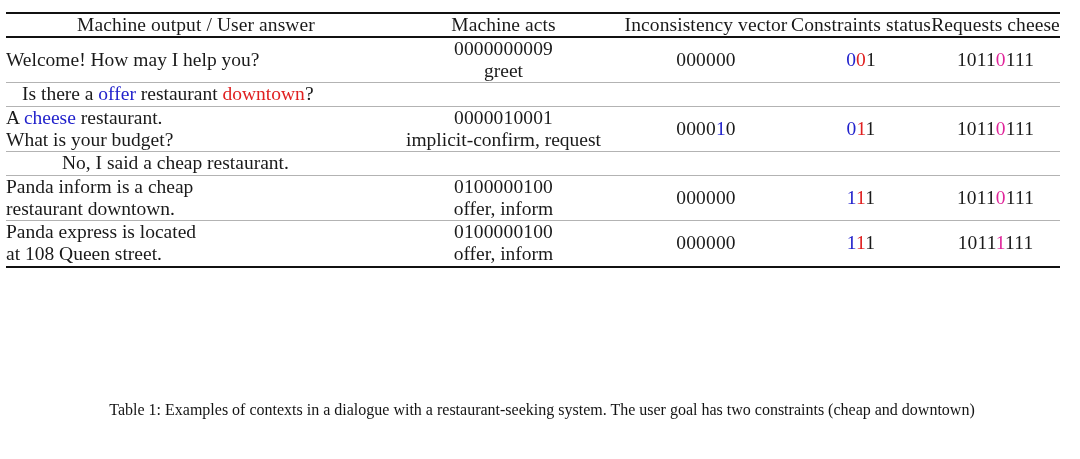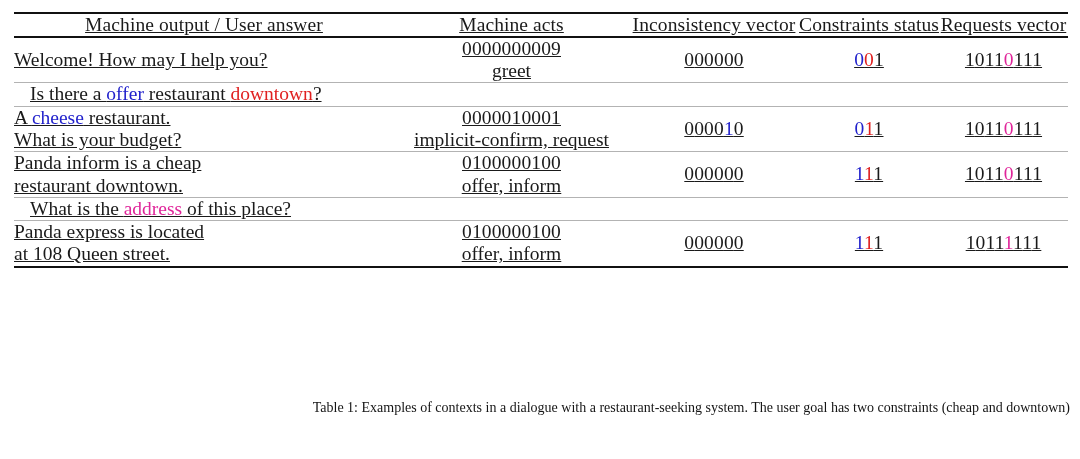--- a/index.html
+++ b/index.html
@@ -17,24 +17,23 @@
   .page {
     position: relative;
     width: 1080px;
     height: 459px;
     box-sizing: border-box;
   }
 
   
   .table-wrap {
     position: absolute;
-    left: 14px;
+    left: 6px;
     top: 12px;
     width: 1054px;
-    text-decoration: underline;
   }
   table.dialogue {
     border-collapse: collapse;
     width: 100%;
     table-layout: fixed;
   }
   table.dialogue td, table.dialogue th {
     padding: 0;
     margin: 0;
     vertical-align: middle;
@@ -93,23 +92,23 @@
   .c-red     { color: #e02020; }
   .c-magenta { color: #e0259a; }
   .c-black   { color: #1a1a1a; }
 
   
   .caption {
     position: absolute;
     left: 14px;
     top: 398px;
     width: 1056px;
-    font-size: 14px;
+    font-size: 16px;
     line-height: 1.45;
-    text-align: right;
+    text-align: center;
     color: #141414;
   }
   .caption .cap-line { display: block; }
 </style>
 </head>
 <body>
 
 <div class="page">
 
   <div class="table-wrap">
@@ -120,21 +119,21 @@
           <col class="c-vec">
           <col class="c-cons">
           <col class="c-reqs">
       </colgroup>
       <thead>
         <tr class="rule-top">
           <th>Machine output / User answer</th>
           <th>Machine acts</th>
           <th>Inconsistency vector</th>
           <th>Constraints status</th>
-          <th>Requests vector</th>
+          <th>Requests cheese</th>
         </tr>
       </thead>
       <tbody id="table-body">
           <tr class="mrow rule-header">
             <td class="utt">
               <span class="l2">Welcome! How may I help you?</span>
             </td>
             <td>
               <span class="l2 mono-bits">0000000009</span>
               <span class="l2">greet</span>
@@ -152,36 +151,36 @@
               <span class="l2">What is your budget?</span>
             </td>
             <td>
               <span class="l2 mono-bits">0000010001</span>
               <span class="l2">implicit-confirm, request</span>
             </td>
             <td><span class="mono-bits"><span class="c-black">0</span><span class="c-black">0</span><span class="c-black">0</span><span class="c-black">0</span><span class="c-blue">1</span><span class="c-black">0</span></span></td>
             <td><span class="mono-bits"><span class="c-blue">0</span><span class="c-red">1</span><span class="c-black">1</span></span></td>
             <td><span class="mono-bits"><span class="c-black">1</span><span class="c-black">0</span><span class="c-black">1</span><span class="c-black">1</span><span class="c-magenta">0</span><span class="c-black">1</span><span class="c-black">1</span><span class="c-black">1</span></span></td>
           </tr>
+          <tr class="urow rule-thin indent">
+            <td class="utt" colspan="5"><span class="c-black">No, I said a cheap restaurant.</span></td>
+          </tr>
           <tr class="mrow rule-thin">
             <td class="utt">
               <span class="l2">Panda inform is a cheap</span>
               <span class="l2">restaurant downtown.</span>
             </td>
             <td>
               <span class="l2 mono-bits">0100000100</span>
               <span class="l2">offer, inform</span>
             </td>
             <td><span class="mono-bits"><span class="c-black">0</span><span class="c-black">0</span><span class="c-black">0</span><span class="c-black">0</span><span class="c-black">0</span><span class="c-black">0</span></span></td>
             <td><span class="mono-bits"><span class="c-blue">1</span><span class="c-red">1</span><span class="c-black">1</span></span></td>
             <td><span class="mono-bits"><span class="c-black">1</span><span class="c-black">0</span><span class="c-black">1</span><span class="c-black">1</span><span class="c-magenta">0</span><span class="c-black">1</span><span class="c-black">1</span><span class="c-black">1</span></span></td>
           </tr>
-          <tr class="urow rule-thin">
-            <td class="utt" colspan="5"><span class="c-black">What is the </span><span class="c-magenta">address</span><span class="c-black"> of this place?</span></td>
-          </tr>
           <tr class="mrow rule-thin">
             <td class="utt">
               <span class="l2">Panda express is located</span>
               <span class="l2">at 108 Queen street.</span>
             </td>
             <td>
               <span class="l2 mono-bits">0100000100</span>
               <span class="l2">offer, inform</span>
             </td>
             <td><span class="mono-bits"><span class="c-black">0</span><span class="c-black">0</span><span class="c-black">0</span><span class="c-black">0</span><span class="c-black">0</span><span class="c-black">0</span></span></td>

